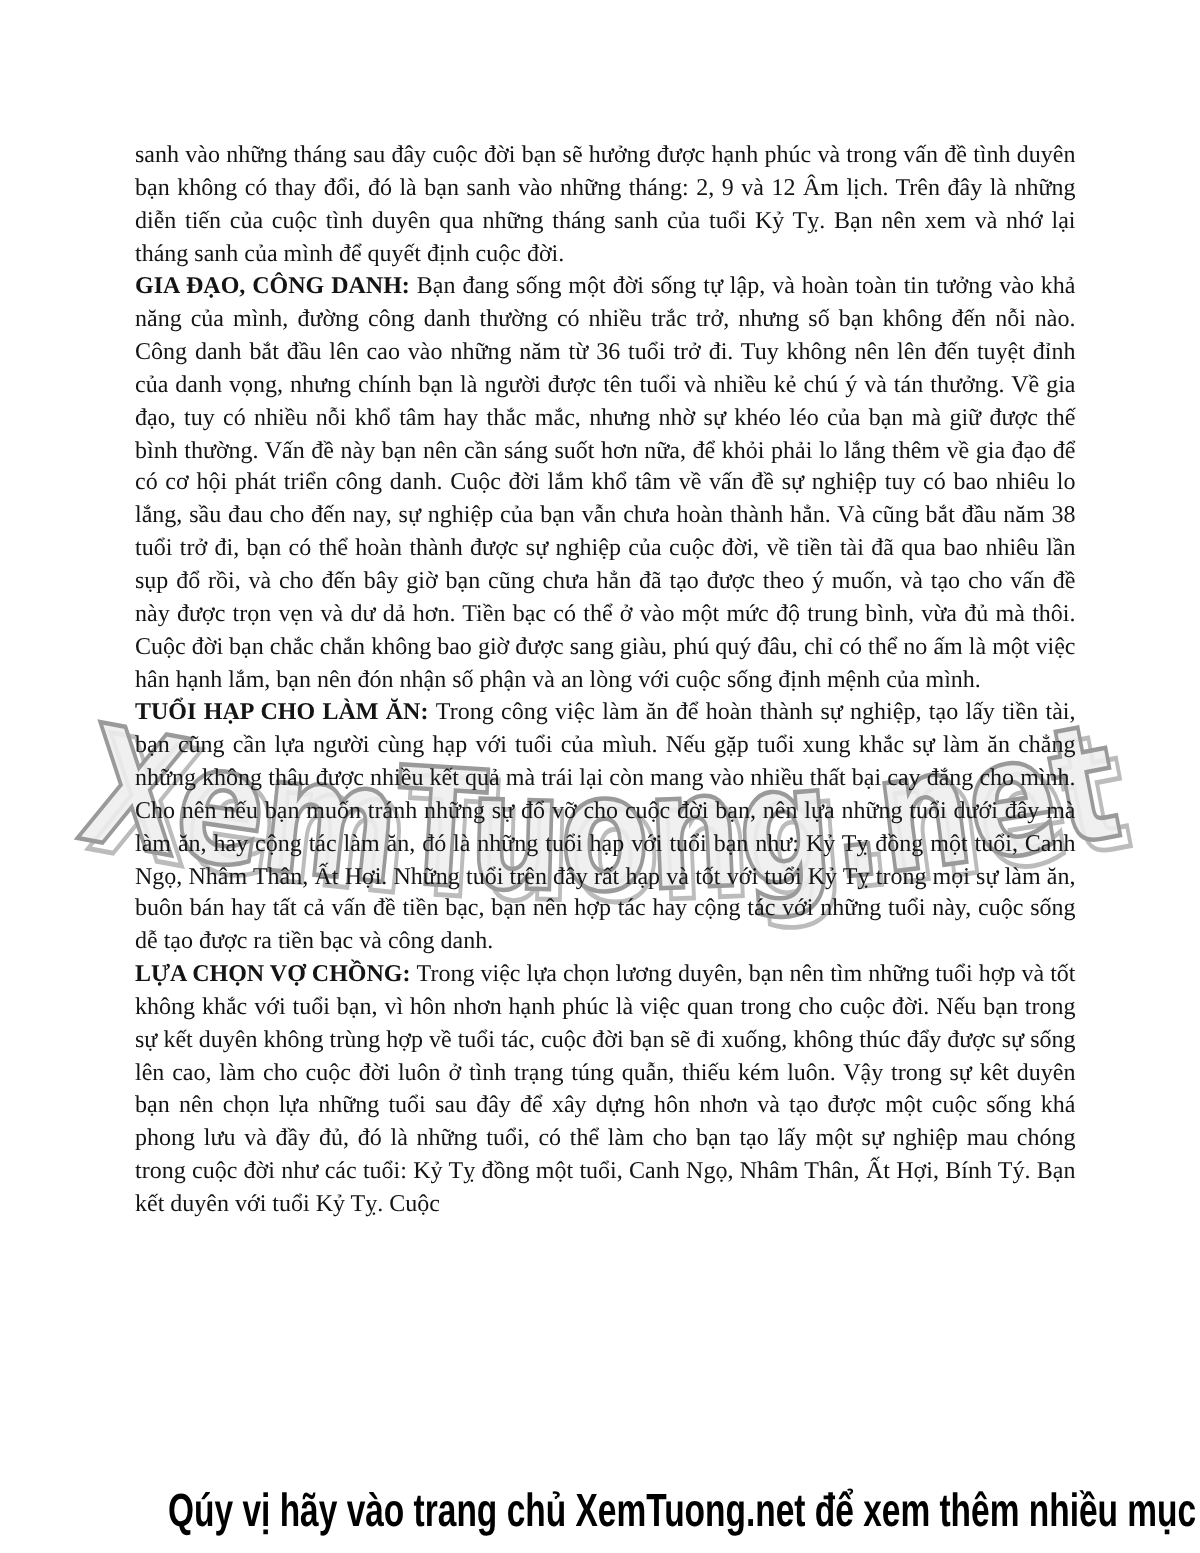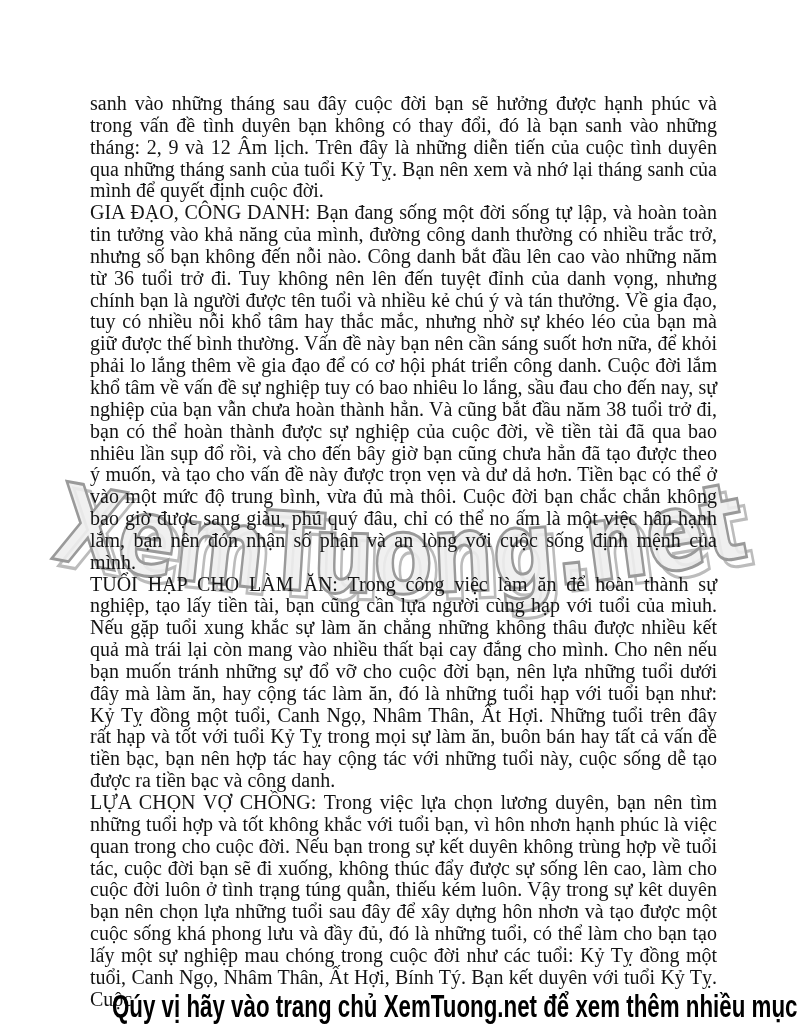--- a/index.html
+++ b/index.html
@@ -40,30 +40,30 @@
     stroke: #9a9a9a;
     stroke-width: 3px;
   }
   .document-body {
     position: absolute;
     left: 90px;
     top: 93px;
     width: 627px;
     z-index: 2;
     color: #141414;
-    font-size: 20px;
+    font-size: 16px;
     line-height: 21.85px;
     text-align: justify;
   }
   .document-body p {
     margin: 0;
     padding: 0;
   }
   .section-heading {
-    font-weight: normal;
+    font-weight: bold;
   }
   .footer-note {
     position: absolute;
     left: 0;
     top: 986px;
     width: 800px;
     height: 42px;
     line-height: 42px;
     z-index: 2;
     text-align: center;

